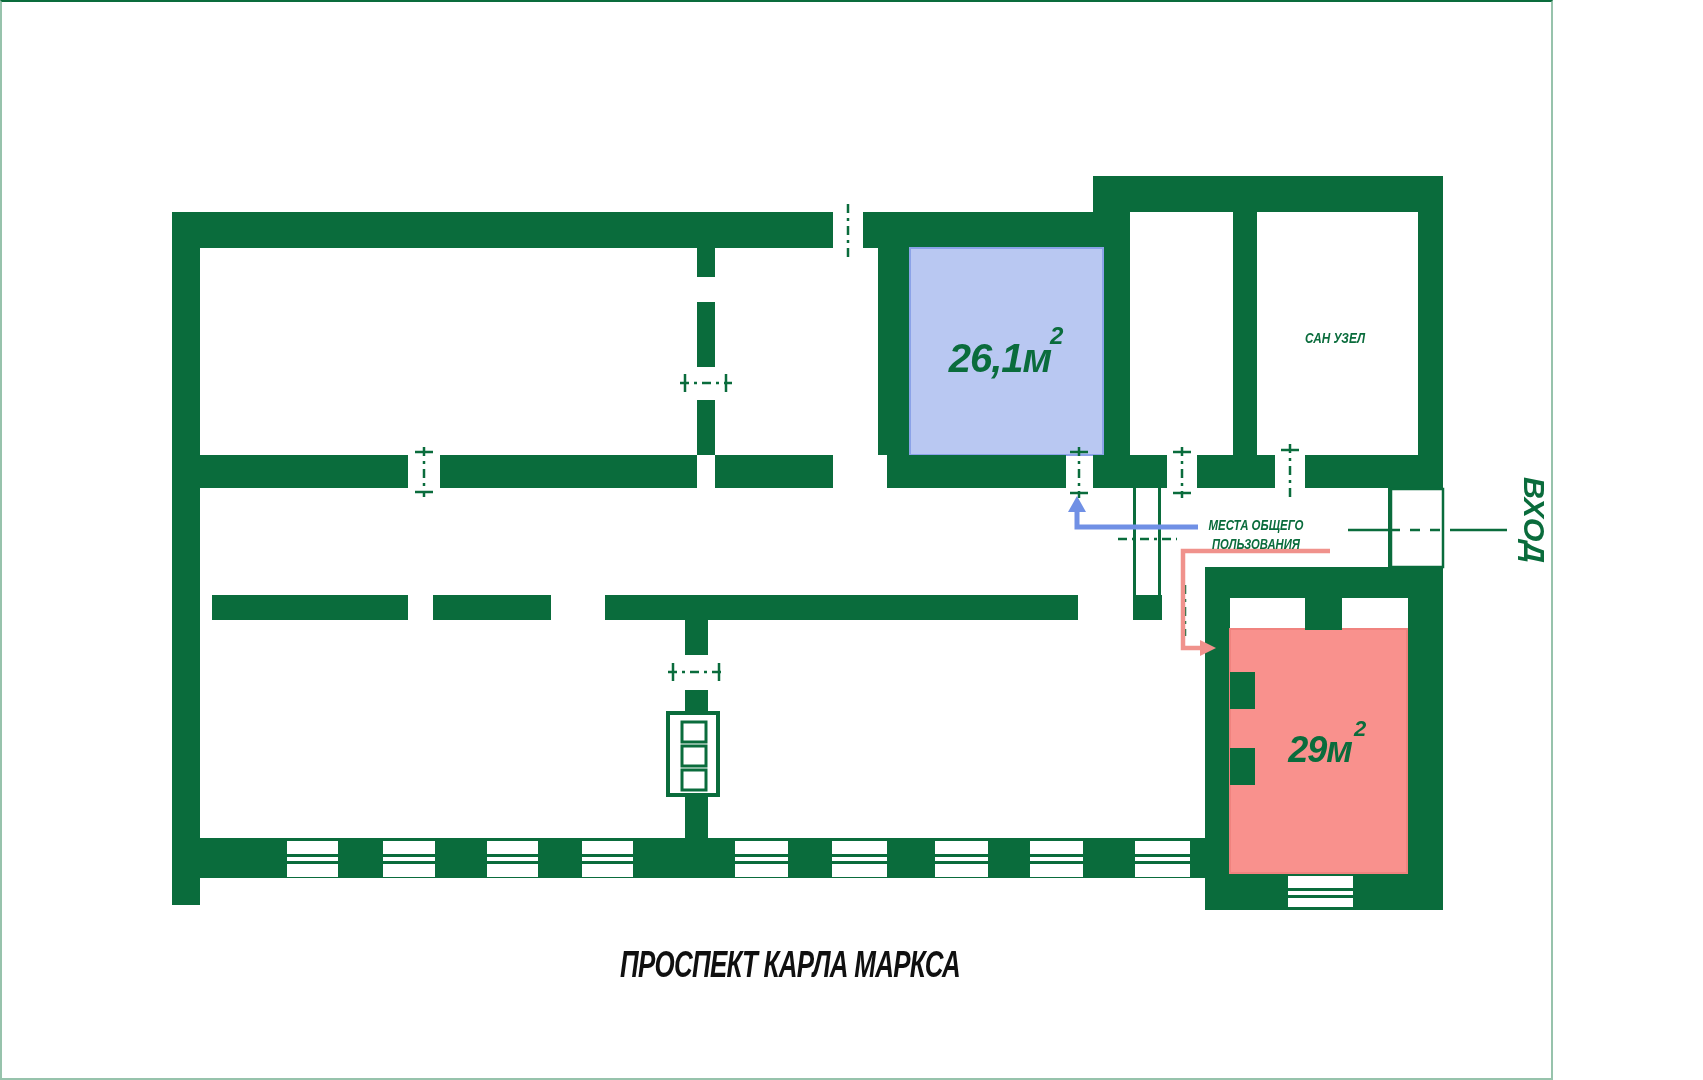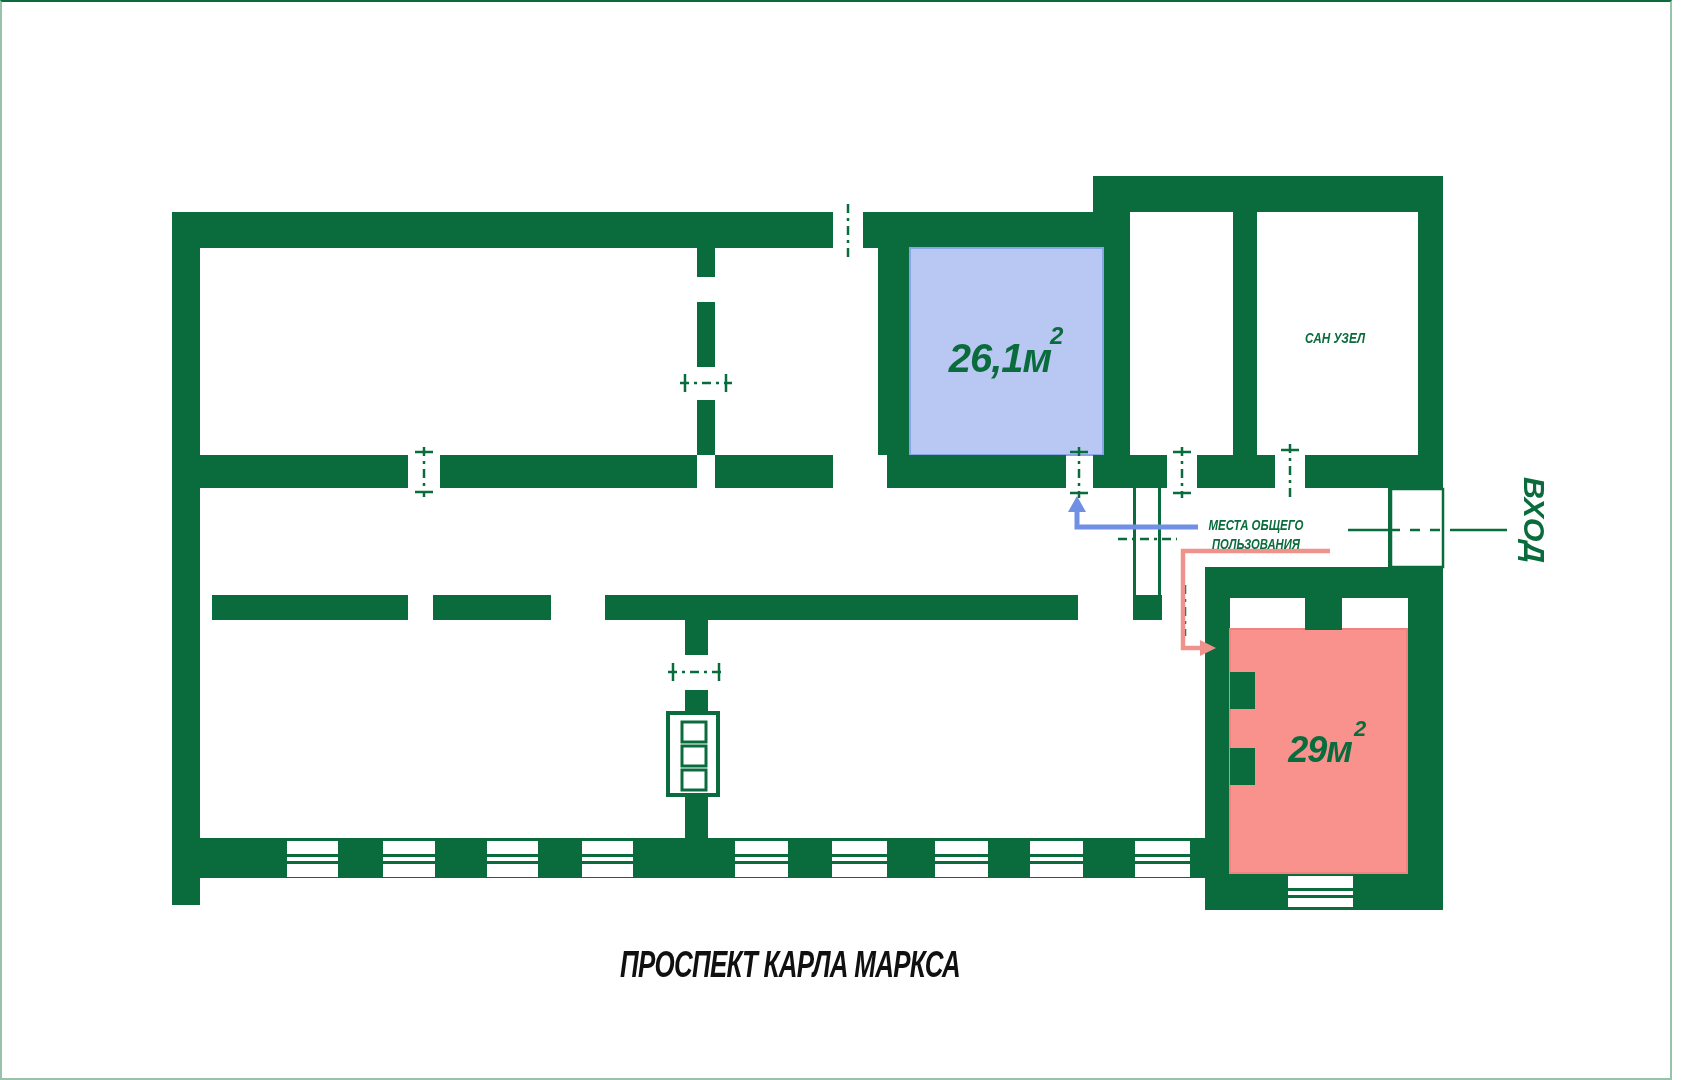--- a/index.html
+++ b/index.html
@@ -8,21 +8,21 @@
     --blue-stroke:#8ba3e8;
     --red-fill:#f9918d;
     --red-stroke:#f0837f;
     --arrow-blue:#7090e5;
     --arrow-red:#f0928c;
     --street:#101010;
     --frame:#97c3ac;
     --bg:#ffffff;
   }
   html,body{margin:0;padding:0;background:var(--bg);}
-  .page{position:relative;width:1672px;height:1080px;background:var(--bg);overflow:hidden;}
+  .page{position:relative;width:1553px;height:1080px;background:var(--bg);overflow:hidden;}
   .frame{position:absolute;inset:0;border:2px solid var(--frame);border-top-color:#0a6c3c;pointer-events:none;}
   svg{display:block;width:1703px;height:1080px;}
   .g{fill:var(--green);}
   .wh{fill:#ffffff;}
   .dash{stroke:var(--green);stroke-width:2.5;fill:none;stroke-dasharray:9 5 3 5;}
   .tick{stroke:var(--green);stroke-width:2.5;fill:none;}
   .thin{stroke:var(--green);stroke-width:2.5;fill:none;}
   .lbl{font-family:"Liberation Sans",sans-serif;font-weight:bold;font-style:italic;fill:var(--green);}
   .street{font-family:"Liberation Sans",sans-serif;font-weight:900;font-style:italic;fill:var(--street);letter-spacing:-1px;}
 </style>

